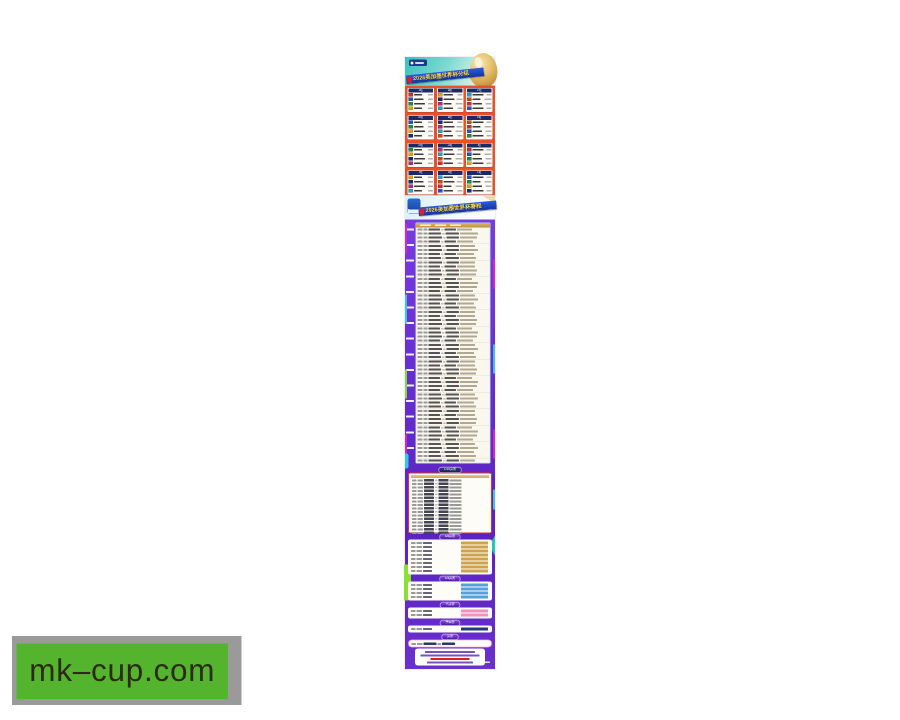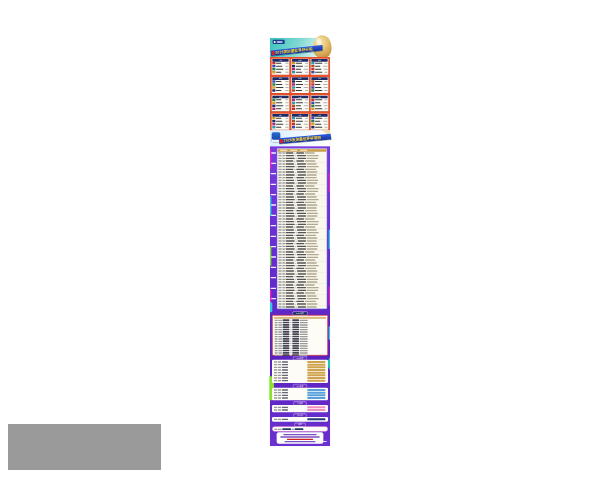--- a/index.html
+++ b/index.html
@@ -1152,14 +1152,17 @@
               <span class="b" style="width: 7px; height: 4px; background: rgb(153, 153, 153); display: block;"></span>
               <span class="b" style="width: 26px; height: 5px; background: rgb(34, 58, 102); display: block;"></span>
             </div>
           </div>
         </div>
 
     </div>
   </div>
 
   <div class="wm-backing"></div>
+  <div class="wm">
+    <span>mk–cup.com</span>
+  </div>
 
 </div>
 
 </body></html>

